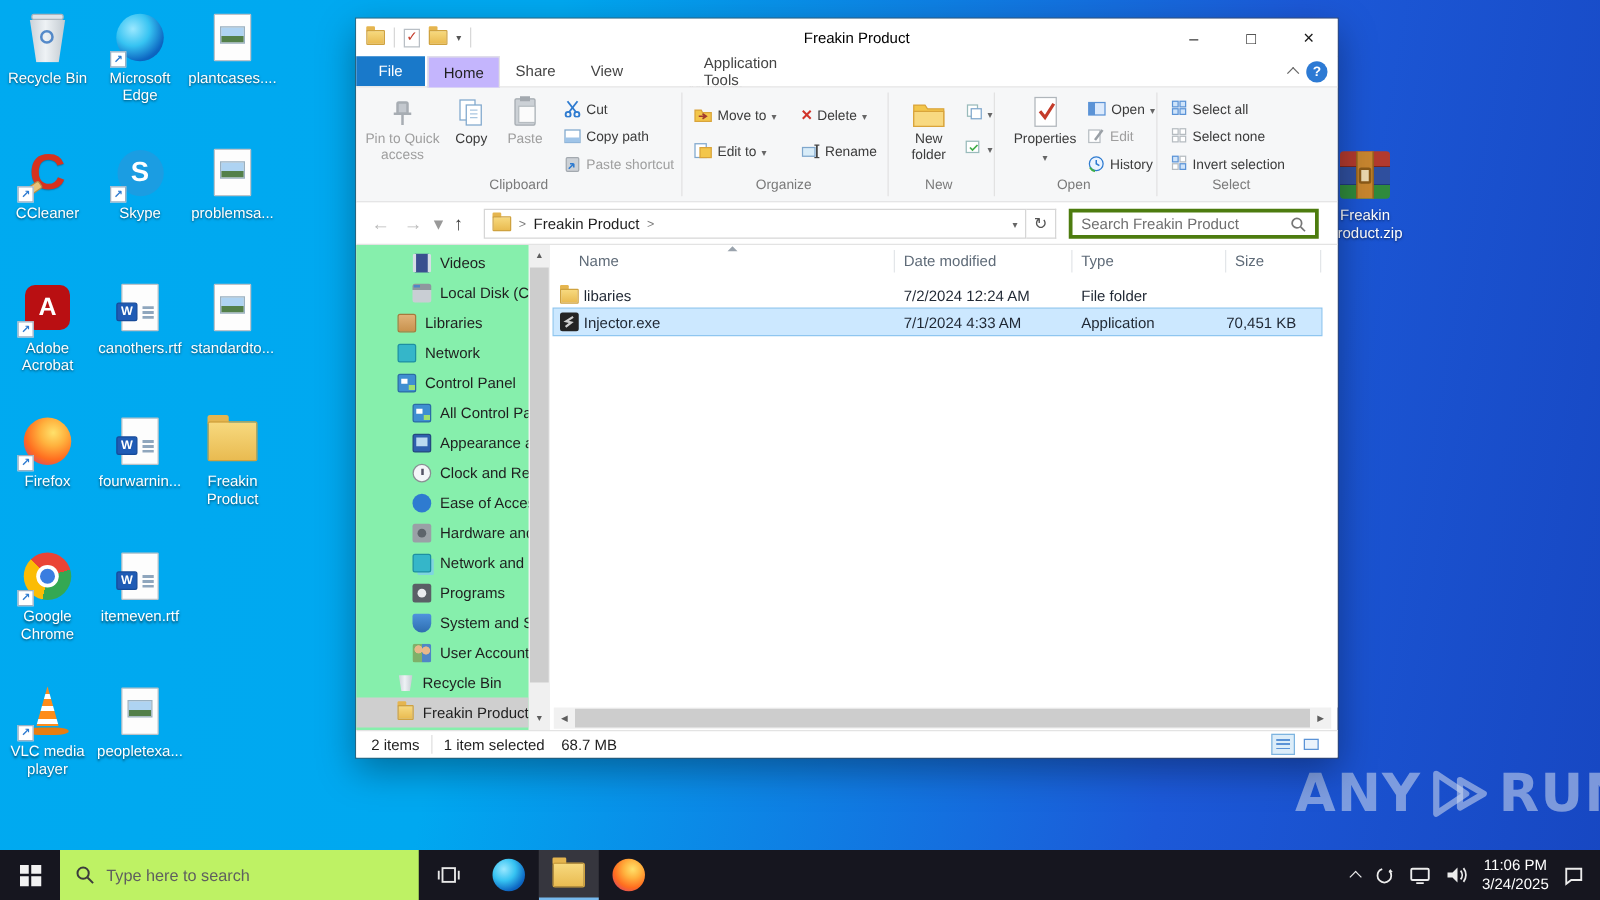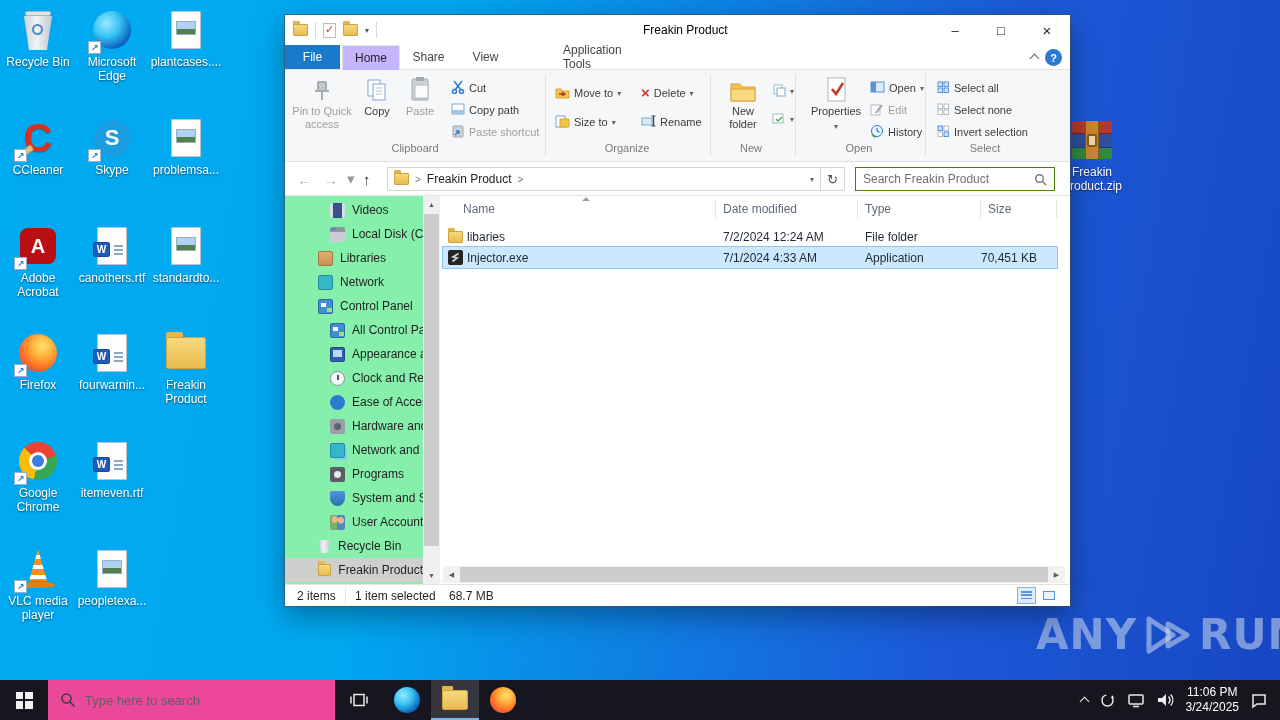--- a/index.html
+++ b/index.html
@@ -89,21 +89,21 @@
 .smbtn { position:absolute; height:18px; display:flex; align-items:center; gap:4px; font-size:11px; color:#3b3b3b; white-space:nowrap; }
 .dis { color:#9e9e9e !important; }
 .caret { font-size:8px; color:#666; }
 
 
 .addr { position:absolute; left:0; top:147px; right:0; height:34px; background:#fff; border-bottom:1px solid #e3e3e3; }
 .navbtn { position:absolute; top:0; height:34px; display:flex; align-items:center; font-size:15px; }
 .crumbbox { position:absolute; left:102px; top:5px; width:434px; height:24px; border:1px solid #d6d6d6; background:#fff; display:flex; align-items:center; padding:0 6px; gap:6px; font-size:12px; color:#1f1f1f; }
 .crumbbox .spacer { flex:1; }
 .refbtn { position:absolute; left:536px; top:5px; width:24px; height:24px; border:1px solid #d6d6d6; border-left:none; display:flex; align-items:center; justify-content:center; color:#555; font-size:13px; }
-.searchbox { position:absolute; left:570px; top:5px; width:200px; height:24px; border:1px solid #4d7c0f; display:flex; align-items:center; padding:0 7px; gap:6px; }
+.searchbox { position:absolute; left:570px; top:5px; width:200px; height:24px; border:3px solid #4d7c0f; display:flex; align-items:center; padding:0 7px; gap:6px; }
 .searchbox input { border:none; outline:none; flex:1; font-size:12px; font-family:inherit; color:#333; min-width:0; }
 .searchbox input::placeholder { color:#6f6f6f; opacity:1; }
 
 
 .sidebar { position:absolute; left:0; top:181px; width:138px; height:388px; background:#86efac; overflow:hidden; padding-top:2px; }
 .snav { height:24px; display:flex; align-items:center; gap:7px; font-size:12px; color:#1f1f1f; white-space:nowrap; overflow:hidden; }
 .ind1 { padding-left:33px; } .ind2 { padding-left:45px; }
 .snav.sel { background:#cfcfcf; }
 .si { width:15px; height:15px; flex:none; position:relative; border-radius:2px; }
 .si-film { background:#3a4f8f; border-left:3px solid #d7dde6; border-right:3px solid #d7dde6; }
@@ -149,21 +149,21 @@
 .viewbtn { position:absolute; top:2px; width:19px; height:17px; border:1px solid transparent; display:flex; align-items:center; justify-content:center; }
 .viewbtn.active { background:#dcedf9; border-color:#7db4e0; }
 .vb-lines { width:11px; height:9px; background:repeating-linear-gradient(180deg,#5b93d6 0 1.5px,transparent 1.5px 3.5px); }
 .vb-thumb { width:12px; height:9px; border:1px solid #5b93d6; background:#eaf3fc; }
 
 
 .taskbar { position:absolute; left:0; top:680px; width:1280px; height:40px; background:#16161f; display:flex; align-items:stretch; z-index:50; }
 .tstart { width:48px; display:flex; align-items:center; justify-content:center; }
 .winlogo { width:17px; height:17px; display:grid; grid-template-columns:1fr 1fr; grid-template-rows:1fr 1fr; gap:2px; }
 .winlogo i { background:#f2f2f2; }
-.tsearch { width:287px; background:#ec4899; display:flex; align-items:center; gap:9px; padding:0 12px; }
+.tsearch { width:287px; background:#bef264; display:flex; align-items:center; gap:9px; padding:0 12px; }
 .tsearch input { border:none; outline:none; background:transparent; flex:1; font-size:13px; font-family:inherit; color:#333; min-width:0; }
 .tsearch input::placeholder { color:#5f5f5f; opacity:1; }
 .ticon { width:48px; display:flex; align-items:center; justify-content:center; position:relative; }
 .ticon.active { background:rgba(255,255,255,.14); box-shadow:inset 0 -2px 0 #76b9ed; }
 .tfold { position:relative; width:26px; height:20px; }
 .tfold::before { content:""; position:absolute; left:0; top:-4px; width:11px; height:5px; background:#e5b54f; border-radius:1px 1px 0 0; }
 .tfold::after { content:""; position:absolute; inset:0; background:linear-gradient(180deg,#f7d97e,#e9bb51); border:1px solid #cfa23f; border-radius:2px; }
 .edge-sm { width:26px; height:26px; border-radius:50%; background:radial-gradient(circle at 35% 32%,#9be8ff 0%,#36c3f2 38%,#0d66c2 72%,#0a4f9e 100%); }
 .ffox-sm { width:26px; height:26px; border-radius:50%; background:radial-gradient(circle at 62% 32%,#ffe16b 0%,#ffb23e 30%,#ff6d1f 62%,#c2308f 100%); }
 .tray { margin-left:auto; display:flex; align-items:center; gap:11px; padding-right:12px; color:#ececec; }
@@ -435,21 +435,21 @@
             <path d="M4 8 h5 M7 6 l3 2 -3 2" stroke="#a33c2e" stroke-width="1.3" fill="none"></path>
           </svg></span>
       <span>Move to</span>
       <span class="caret">▾</span>
     </div>
     <div class="smbtn" style="left:270px;top:43px">
       <span><svg width="15" height="13">
             <rect x="1" y="1" width="9" height="11" fill="#fff" stroke="#7fa7cc"></rect>
             <path d="M5 4 h9 v8 H5 Z" fill="#f3c64b" stroke="#d9a43b"></path>
           </svg></span>
-      <span>Size to</span>
+      <span>Edit to</span>
       <span class="caret">▾</span>
     </div>
     <div class="smbtn" style="left:356px;top:14px">
       <span style="color:#d1342a;font-size:15px;font-weight:bold;line-height:12px">×</span>
       <span>Delete</span>
       <span class="caret">▾</span>
     </div>
     <div class="smbtn" style="left:356px;top:43px">
       <span><svg width="15" height="12">
             <rect x="1" y="3" width="10" height="7" fill="#d8ecf8" stroke="#7fa7cc"></rect>

